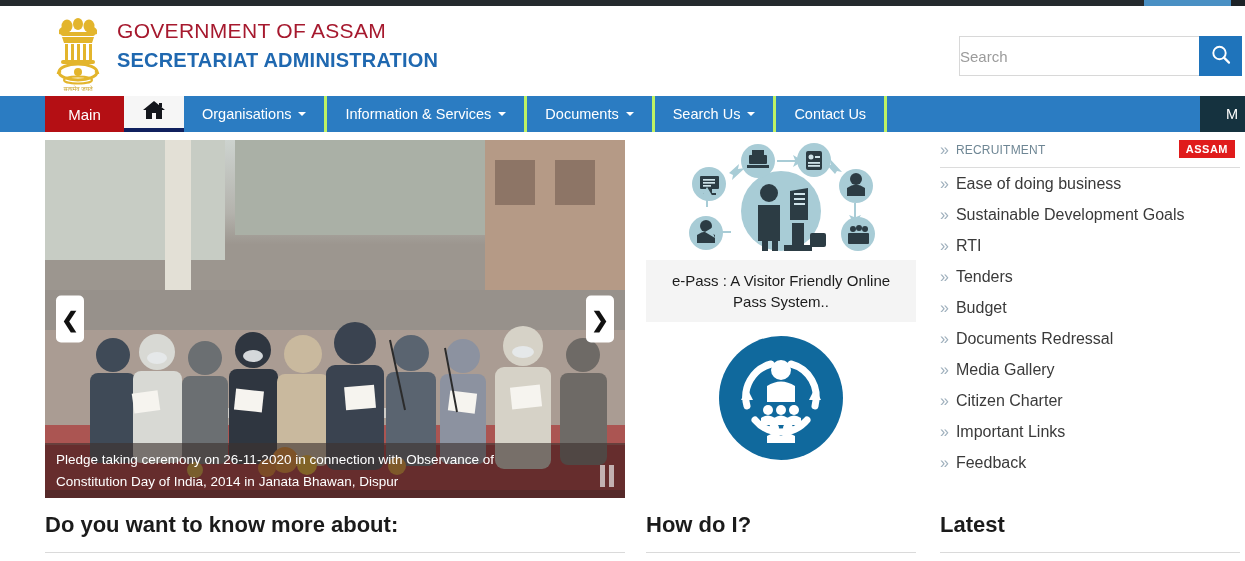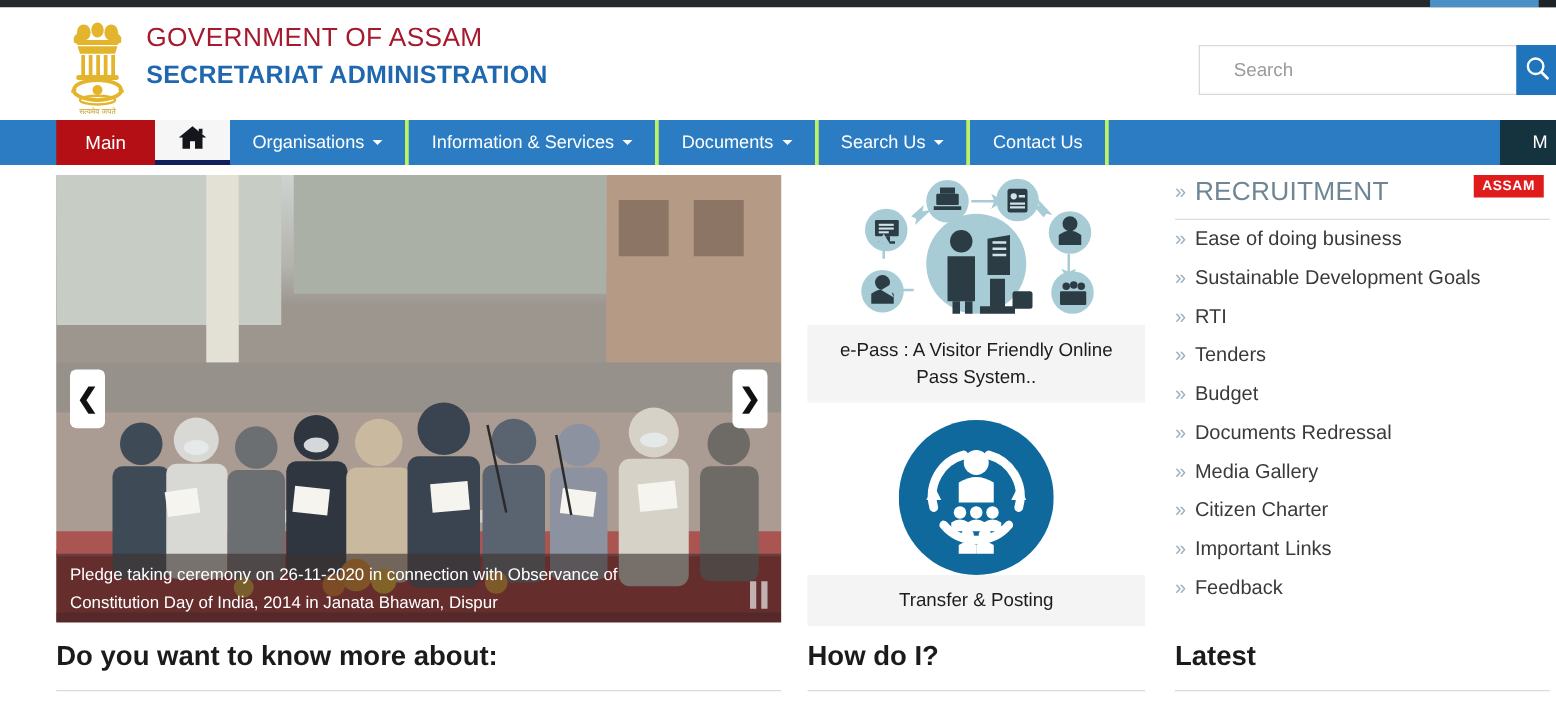--- a/index.html
+++ b/index.html
@@ -33,21 +33,21 @@
     font-size:20px; color:#1f68b0; font-weight:bold;
     letter-spacing:.2px; line-height:1.3; white-space:nowrap; margin-top:3px;
   }
 
   .search-wrap {
     position:absolute; right:3px; top:30px;
     width:283px; height:40px; display:flex;
   }
   .search-input {
     flex:1; border:1px solid #d8d8d8; border-right:none;
-    padding:0 27px; font-size:15px; color:#555;
+    padding:0 0; font-size:15px; color:#555;
     font-family:"Liberation Sans", sans-serif; outline:none; background:#fff;
   }
   .search-input::placeholder { color:#9b9b9b; }
   .search-btn {
     width:43px; background:#1f74bb; border:none; cursor:pointer;
     display:flex; align-items:center; justify-content:center;
   }
 
   
   .navbar {
@@ -128,21 +128,21 @@
 
   
   .links-col { position:absolute; left:940px; top:4px; width:300px; }
   .link-row {
     display:flex; align-items:center; padding:6px 0 6px 0;
     position:relative; min-height:31px;
   }
   .link-row.divider { border-bottom:1px solid #dcdcdc; padding-bottom:9px; }
   .chev { color:#9fb0bd; font-size:16px; margin-right:7px; line-height:1; }
   .link-text { font-size:16px; color:#3a3a3a; cursor:pointer; }
-  .link-text.muted { color:#6e8694; font-size:21px; letter-spacing:.2px; }
+  .link-text.muted { color:#6e8694; font-size:12px; letter-spacing:.2px; }
   .click-badge {
     position:absolute; right:5px; top:4px;
     background:#e01b1b; color:#fff; font-size:11px; font-weight:bold;
     padding:3px 7px; letter-spacing:.5px; cursor:pointer;
   }
 
   
   .bottom-row { position:absolute; top:380px; left:0; width:1245px; height:49px; }
   .sec-head {
     position:absolute; font-size:22px; color:#1b1b1b; font-weight:bold;
@@ -457,21 +457,20 @@
               <circle cx="75" cy="74" r="5"></circle>
                 <path d="M68 82 q7 -5 14 0 v7 h-14z"></path>
               <circle cx="55" cy="92" r="5"></circle>
                 <path d="M48 100 q7 -5 14 0 v7 h-14z"></path>
               <circle cx="69" cy="92" r="5"></circle>
                 <path d="M62 100 q7 -5 14 0 v7 h-14z"></path>
             </g>
           </g>
         </svg>
       </div>
-      <div class="promo-label">Transfer &amp; Posting</div>
     </div>
   </div>
 
   <div class="links-col">
 
     <div class="link-row divider">
       <span class="chev">»</span>
       <span class="link-text muted">RECRUITMENT</span>
       <span class="click-badge">ASSAM</span>
     </div>

